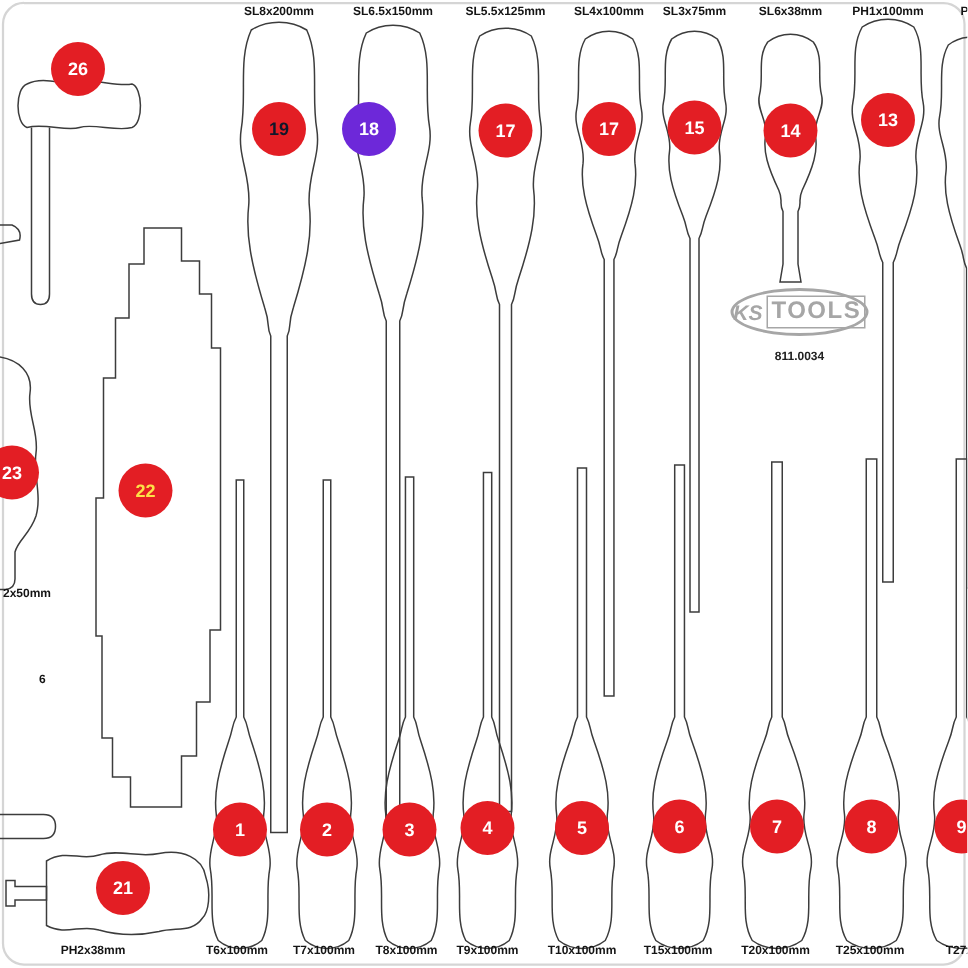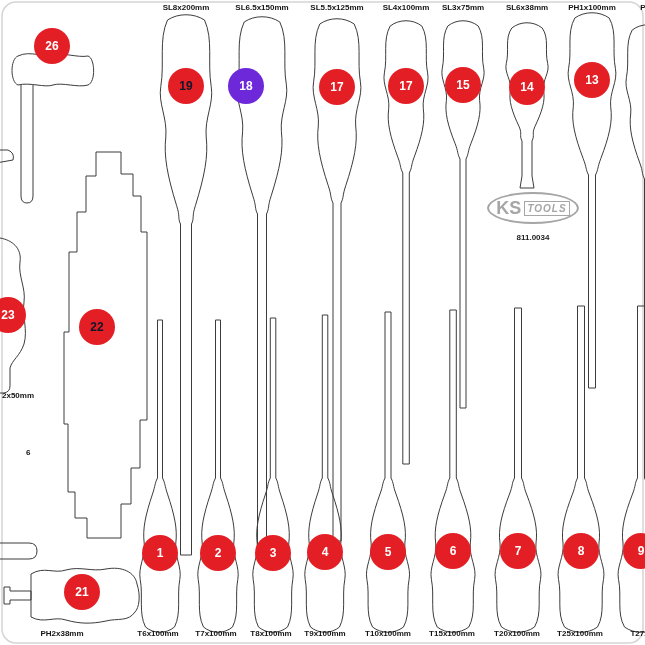--- a/index.html
+++ b/index.html
@@ -22,22 +22,22 @@
   .side{
     position:absolute;font-size:8px;font-weight:bold;color:#141414;
     white-space:nowrap;z-index:2;
   }
   .logo{
     position:absolute;left:487px;top:192px;width:92px;height:32px;
     border:2px solid #a6a6a6;border-radius:50%;
     display:flex;align-items:center;justify-content:center;gap:3px;
     color:#a6a6a6;z-index:2;background:#fff;box-sizing:border-box;
   }
-  .logo .ks{font-weight:bold;font-size:18px;}
-  .logo .tools{font-weight:bold;font-size:10px;letter-spacing:1px;border:1.5px solid #a6a6a6;padding:1px 2px;font-style:italic;}
+  .logo .ks{font-style:italic;font-weight:bold;font-size:14px;}
+  .logo .tools{font-weight:bold;font-size:16px;letter-spacing:1px;border:1.5px solid #a6a6a6;padding:1px 2px;}
   .pn{
     position:absolute;left:533px;top:233px;transform:translateX(-50%);
     font-size:8px;font-weight:bold;color:#222;z-index:2;
   }
 </style>
 </head>
 <body>
 
 <div id="canvas">
   <svg id="outlines" width="645" height="645" viewBox="0 0 645 645">
@@ -72,21 +72,21 @@
   <div id="markers">
       <div class="marker" style="left: 34px; top: 28px; background: rgb(227, 30, 36); color: rgb(255, 255, 255);">26</div>
       <div class="marker" style="left: 168px; top: 68px; background: rgb(227, 30, 36); color: #0f172a;">19</div>
       <div class="marker" style="left: 228px; top: 68px; background: #6d28d9; color: rgb(255, 255, 255);">18</div>
       <div class="marker" style="left: 319px; top: 69px; background: rgb(227, 30, 36); color: rgb(255, 255, 255);">17</div>
       <div class="marker" style="left: 388px; top: 68px; background: rgb(227, 30, 36); color: rgb(255, 255, 255);">17</div>
       <div class="marker" style="left: 445px; top: 67px; background: rgb(227, 30, 36); color: #ffffff;">15</div>
       <div class="marker" style="left: 509px; top: 69px; background: rgb(227, 30, 36); color: #ffffff;">14</div>
       <div class="marker" style="left: 574px; top: 62px; background: rgb(227, 30, 36); color: rgb(255, 255, 255);">13</div>
       <div class="marker" style="left: -10px; top: 297px; background: rgb(227, 30, 36); color: rgb(255, 255, 255);">23</div>
-      <div class="marker" style="left: 79px; top: 309px; background: rgb(227, 30, 36); color: #0f172a;">22</div>
+      <div class="marker" style="left: 79px; top: 309px; background: rgb(227, 30, 36); color: #fde047;">22</div>
       <div class="marker" style="left: 64px; top: 574px; background: rgb(227, 30, 36); color: rgb(255, 255, 255);">21</div>
       <div class="marker" style="left: 142px; top: 535px; background: rgb(227, 30, 36); color: rgb(255, 255, 255);">1</div>
       <div class="marker" style="left: 200px; top: 535px; background: rgb(227, 30, 36); color: rgb(255, 255, 255);">2</div>
       <div class="marker" style="left: 255px; top: 535px; background: rgb(227, 30, 36); color: rgb(255, 255, 255);">3</div>
       <div class="marker" style="left: 307px; top: 534px; background: rgb(227, 30, 36); color: rgb(255, 255, 255);">4</div>
       <div class="marker" style="left: 370px; top: 534px; background: rgb(227, 30, 36); color: rgb(255, 255, 255);">5</div>
       <div class="marker" style="left: 435px; top: 533px; background: rgb(227, 30, 36); color: rgb(255, 255, 255);">6</div>
       <div class="marker" style="left: 500px; top: 533px; background: rgb(227, 30, 36); color: rgb(255, 255, 255);">7</div>
       <div class="marker" style="left: 563px; top: 533px; background: rgb(227, 30, 36); color: rgb(255, 255, 255);">8</div>
       <div class="marker" style="left: 623px; top: 533px; background: rgb(227, 30, 36); color: rgb(255, 255, 255);">9</div>

